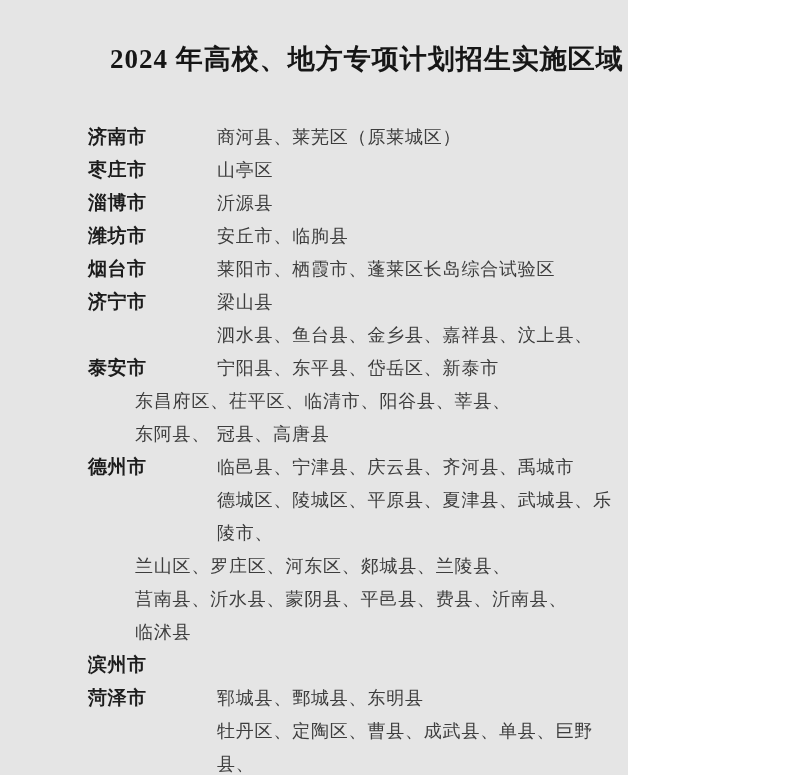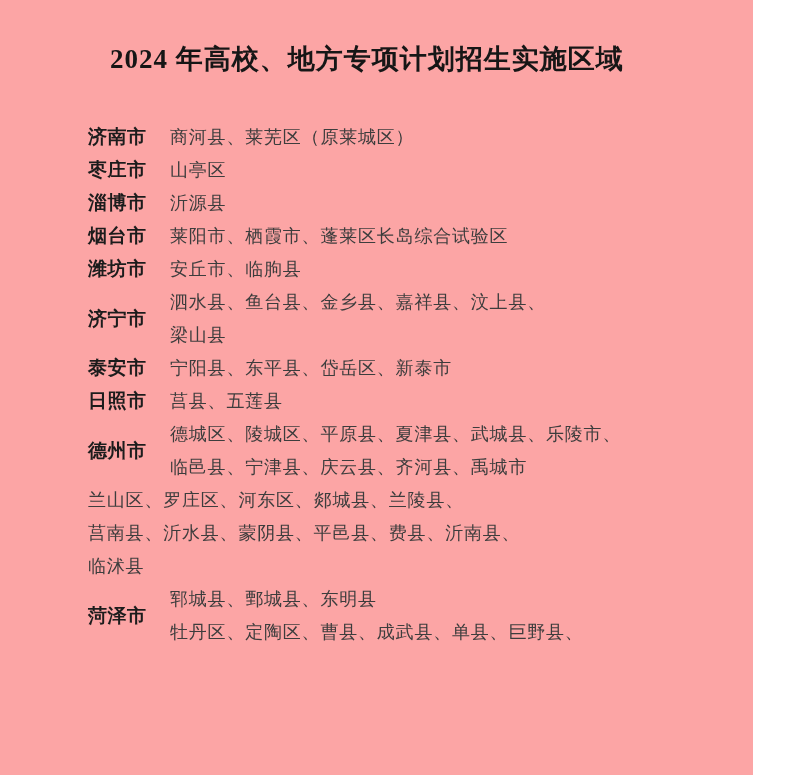--- a/index.html
+++ b/index.html
@@ -2,42 +2,42 @@
 <html lang="zh"><head>
 <meta charset="utf-8">
 <style>
   html, body {
     margin: 0;
     padding: 0;
     background: #ffffff;
   }
   .page {
     position: relative;
-    width: 753px;
+    width: 628px;
     height: 775px;
-    background: #fca5a5;
+    background: #e5e5e5;
     overflow: hidden;
     font-family: "DejaVu Sans", sans-serif;
   }
   .doc-title {
     margin: 42px 0 0 110px;
     font-family: "Liberation Serif", "DejaVu Serif", serif;
     font-size: 27px;
     font-weight: 700;
     line-height: 34px;
     color: #161616;
     letter-spacing: 1px;
     white-space: nowrap;
   }
   .region-list {
     margin: 44px 0 0 88px;
   }
   .region-row {
     display: flex;
-    align-items: center;
+    align-items: flex-start;
   }
   .city-name {
     flex: 0 0 82px;
     font-size: 19px;
     font-weight: 700;
     color: #1c1c1c;
     line-height: 33px;
     letter-spacing: 0.5px;
     white-space: nowrap;
   }
@@ -45,20 +45,21 @@
     flex: 1 1 auto;
   }
   .area-line {
     font-family: "DejaVu Serif", "Liberation Serif", serif;
     font-weight: 400;
     font-size: 18px;
     color: #3d3d3d;
     line-height: 33px;
     letter-spacing: 0.8px;
     white-space: pre-wrap;
+    margin-left: 47px;
   }
 </style>
 </head>
 <body>
 
 <div class="page">
 
   <h1 class="doc-title">2024 年高校、地方专项计划招生实施区域</h1>
 
   <div class="region-list">
@@ -78,75 +79,74 @@
     </div>
 
     <div class="region-row">
       <div class="city-name">淄博市</div>
       <div class="area-lines">
         <div class="area-line">沂源县</div>
       </div>
     </div>
 
     <div class="region-row">
+      <div class="city-name">潍坊市</div>
+      <div class="area-lines">
+        <div class="area-line">安丘市、临朐县</div>
+      </div>
+    </div>
+
+    <div class="region-row">
       <div class="city-name">烟台市</div>
       <div class="area-lines">
         <div class="area-line">莱阳市、栖霞市、蓬莱区长岛综合试验区</div>
       </div>
     </div>
 
     <div class="region-row">
-      <div class="city-name">潍坊市</div>
-      <div class="area-lines">
-        <div class="area-line">安丘市、临朐县</div>
-      </div>
-    </div>
-
-    <div class="region-row">
       <div class="city-name">济宁市</div>
       <div class="area-lines">
+        <div class="area-line">梁山县</div>
         <div class="area-line">泗水县、鱼台县、金乡县、嘉祥县、汶上县、</div>
-        <div class="area-line">梁山县</div>
       </div>
     </div>
 
     <div class="region-row">
       <div class="city-name">泰安市</div>
       <div class="area-lines">
         <div class="area-line">宁阳县、东平县、岱岳区、新泰市</div>
       </div>
     </div>
 
     <div class="region-row">
+      <div class="area-lines">
+        <div class="area-line">东昌府区、茌平区、临清市、阳谷县、莘县、</div>
+        <div class="area-line">东阿县、 冠县、高唐县</div>
+      </div>
     </div>
 
-    <div class="region-row">
-      <div class="city-name">日照市</div>
-      <div class="area-lines">
-        <div class="area-line">莒县、五莲县</div>
-      </div>
-    </div>
 
     <div class="region-row">
       <div class="city-name">德州市</div>
       <div class="area-lines">
+        <div class="area-line">临邑县、宁津县、庆云县、齐河县、禹城市</div>
         <div class="area-line">德城区、陵城区、平原县、夏津县、武城县、乐陵市、</div>
-        <div class="area-line">临邑县、宁津县、庆云县、齐河县、禹城市</div>
       </div>
     </div>
 
     <div class="region-row">
       <div class="area-lines">
         <div class="area-line">兰山区、罗庄区、河东区、郯城县、兰陵县、</div>
         <div class="area-line">莒南县、沂水县、蒙阴县、平邑县、费县、沂南县、</div>
         <div class="area-line">临沭县</div>
       </div>
     </div>
 
     <div class="region-row">
+      <div class="city-name">滨州市</div>
     </div>
 
     <div class="region-row">
       <div class="city-name">菏泽市</div>
       <div class="area-lines">
         <div class="area-line">郓城县、鄄城县、东明县</div>
         <div class="area-line">牡丹区、定陶区、曹县、成武县、单县、巨野县、</div>
       </div>
     </div>
 

